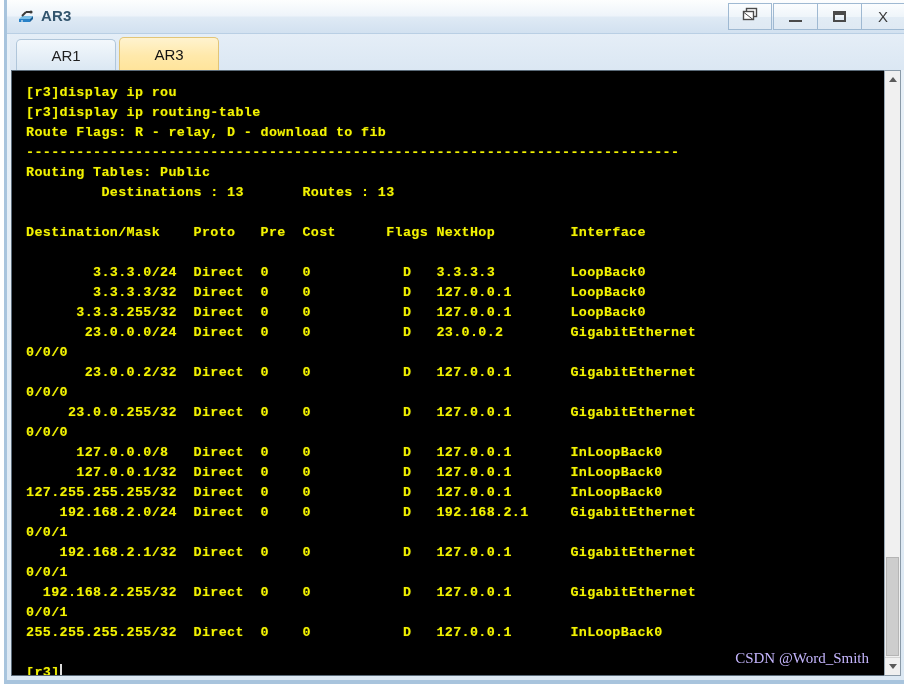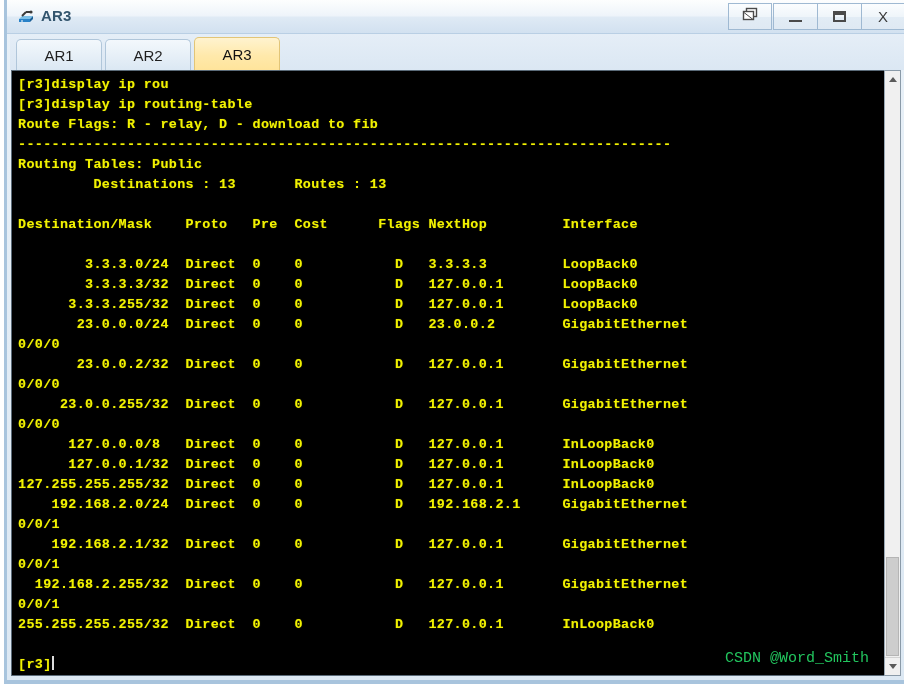--- a/index.html
+++ b/index.html
@@ -97,21 +97,21 @@
     background: linear-gradient(to bottom, #e5eef7 0%, #dbe7f3 100%);
   }
   .tabs {
     position: absolute;
     left: 6px; top: 3px;
     display: flex;
     align-items: flex-end;
     height: 33px;
   }
   .tab {
-    width: 86px;
+    width: 100px;
     height: 31px;
     margin-right: 3px;
     display: flex;
     align-items: center;
     justify-content: center;
     font-size: 15px;
     color: #1f1f1f;
     border: 1px solid #b0c6da;
     border-bottom: none;
     border-radius: 5px 5px 0 0;
@@ -132,21 +132,21 @@
     width: 879px;
     height: 606px;
     background: #000000;
     overflow: hidden;
     border: 1px solid #5a6a78;
     box-sizing: border-box;
   }
   .term-text {
     position: absolute;
     left: 6px; top: 4px;
-    margin: 0;
+    margin: 8px;
     font-family: "Liberation Mono", "DejaVu Sans Mono", monospace;
     font-size: 13.4px;
     line-height: 20px;
     color: #f2f200;
     white-space: pre;
     letter-spacing: 0.34px;
     font-weight: bold;
     text-shadow: 0 0 1px rgba(230,230,0,.45);
   }
   .cursor {
@@ -155,23 +155,23 @@
     height: 14px;
     background: #dcdcdc;
     vertical-align: -2px;
   }
 
   
   .watermark {
     position: absolute;
     right: 20px;
     bottom: 8px;
-    font-family: Liberation Mono, monospace;
+    font-family: Liberation Serif, serif;
     font-size: 15px;
-    color: #22c55e;
+    color: #c4b5fd;
     white-space: nowrap;
   }
 
   
   .scrollbar {
     position: absolute;
     right: 4px; top: 70px;
     width: 17px;
     height: 606px;
     background: #f0f0f0;
@@ -248,23 +248,20 @@
       <div class="winbtn">
         <span class="glyph">X</span>
       </div>
     </div>
   </div>
 
   <div class="tabstrip">
     <div class="tabs">
       <div class="tab">
         <span>AR1</span>
-      </div>
-      <div class="tab">
-        <span>AR2</span>
       </div>
       <div class="tab active">
         <span>AR3</span>
       </div>
     </div>
   </div>
 
   <div class="terminal">
     <pre class="term-text">[r3]display ip rou
 [r3]display ip routing-table

